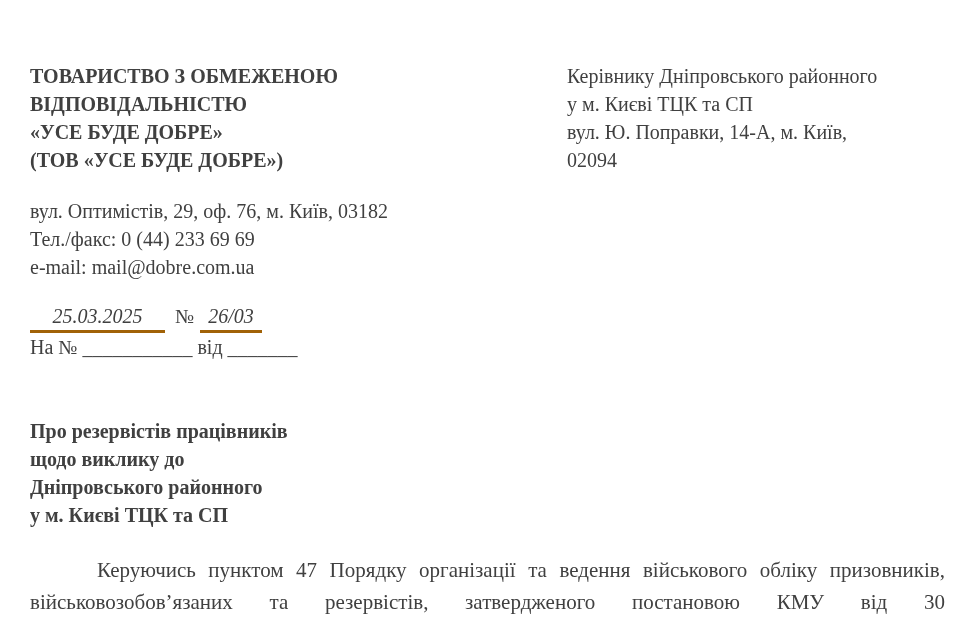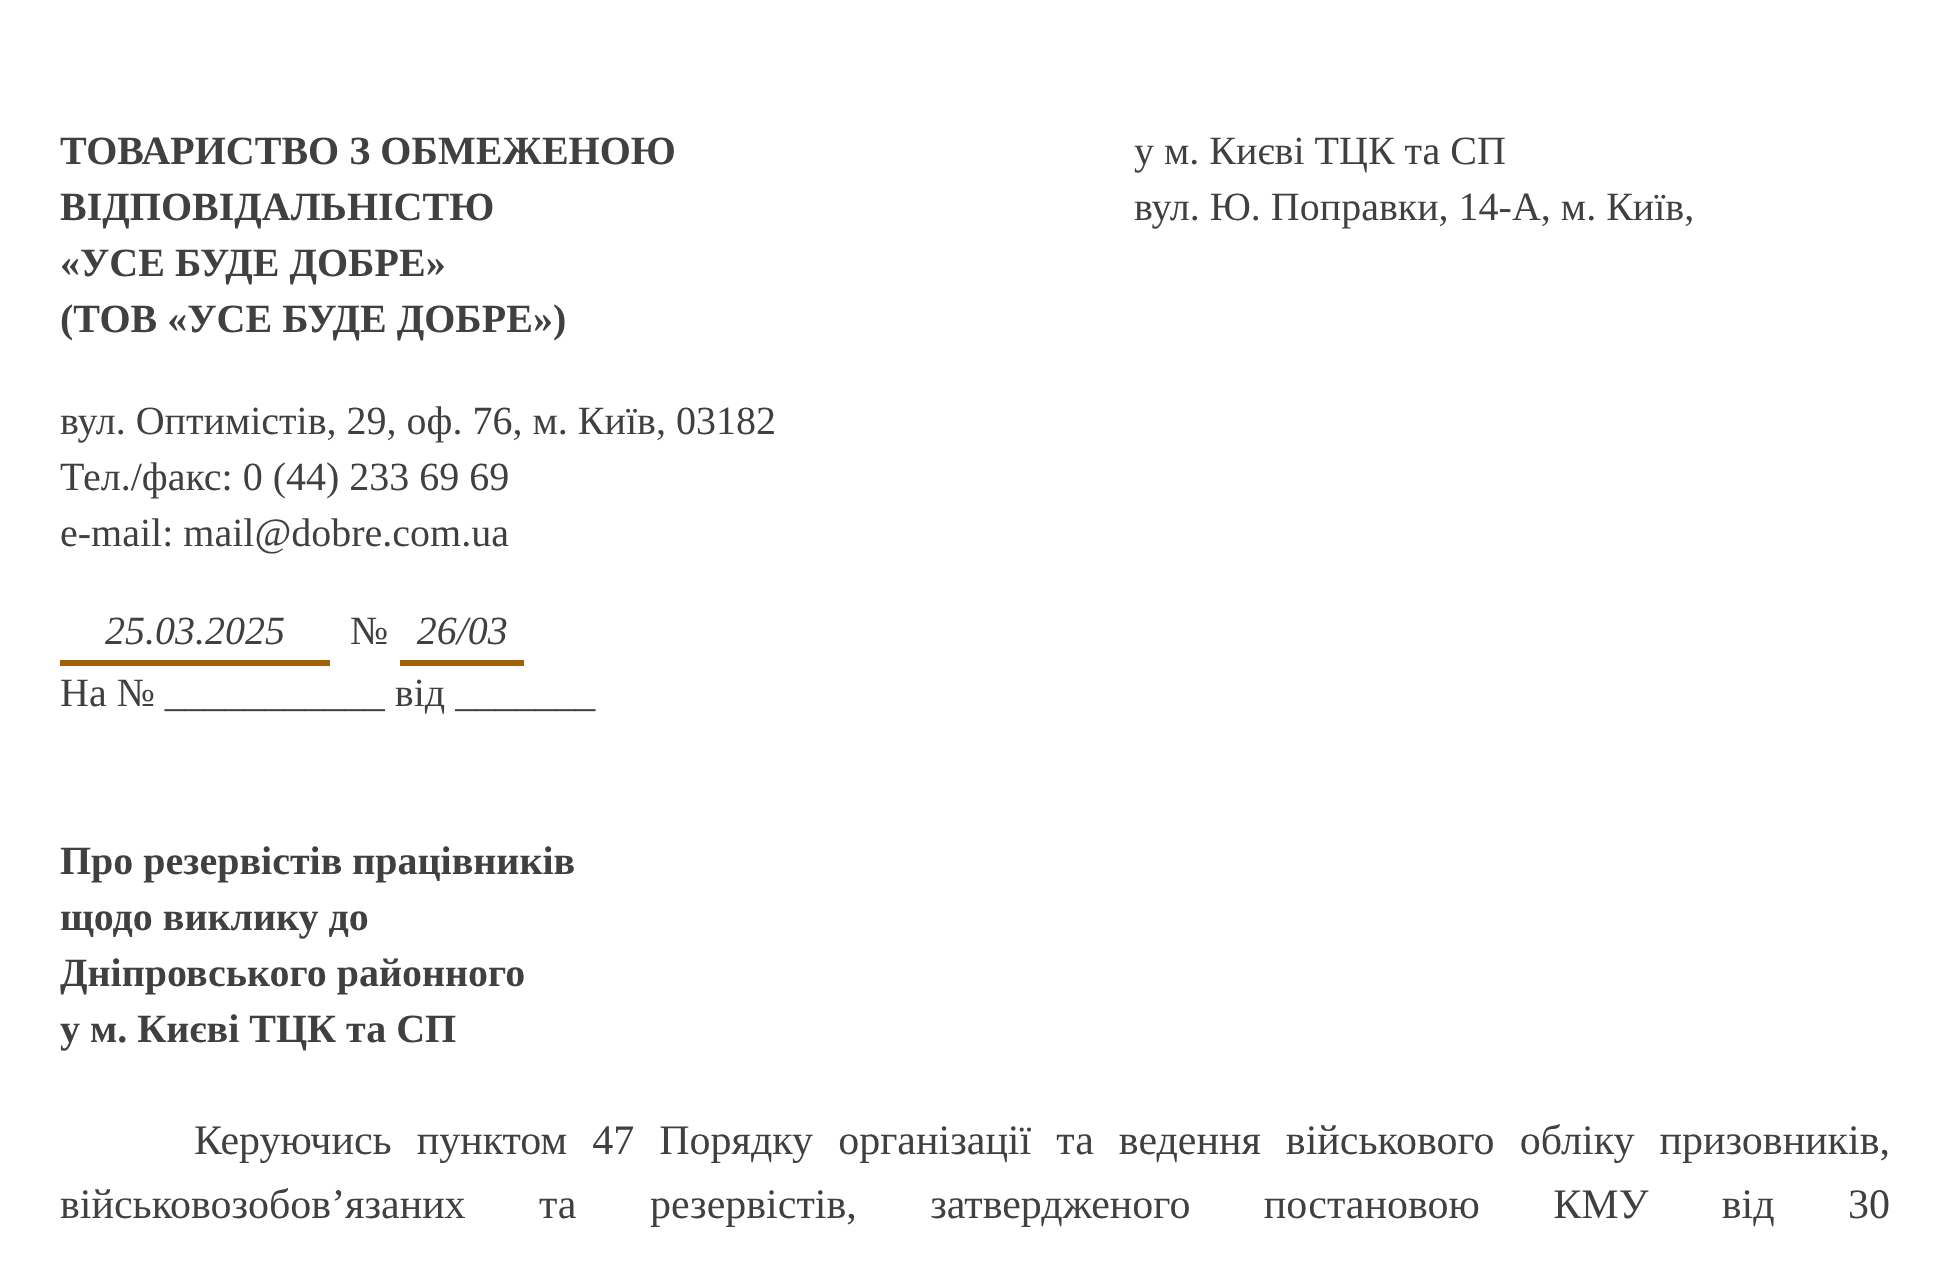--- a/index.html
+++ b/index.html
@@ -63,22 +63,24 @@
 <div class="page">
 
   <div class="header-row">
     <div class="sender-name-block">
       <div>ТОВАРИСТВО З ОБМЕЖЕНОЮ</div>
       <div>ВІДПОВІДАЛЬНІСТЮ</div>
       <div>«УСЕ БУДЕ ДОБРЕ»</div>
       <div>(ТОВ «УСЕ БУДЕ ДОБРЕ»)</div>
     </div>
     <div class="recipient-block">
+      <div>Керівнику Дніпровського районного</div>
       <div>у м. Києві ТЦК та СП</div>
       <div>вул. Ю. Поправки, 14-А, м. Київ,</div>
+      <div>02094</div>
     </div>
   </div>
 
   <div class="contact-block">
     <div>вул. Оптимістів, 29, оф. 76, м. Київ, 03182</div>
     <div>Тел./факс: 0 (44) 233 69 69</div>
     <div>e-mail: mail@dobre.com.ua</div>
   </div>
 
 

